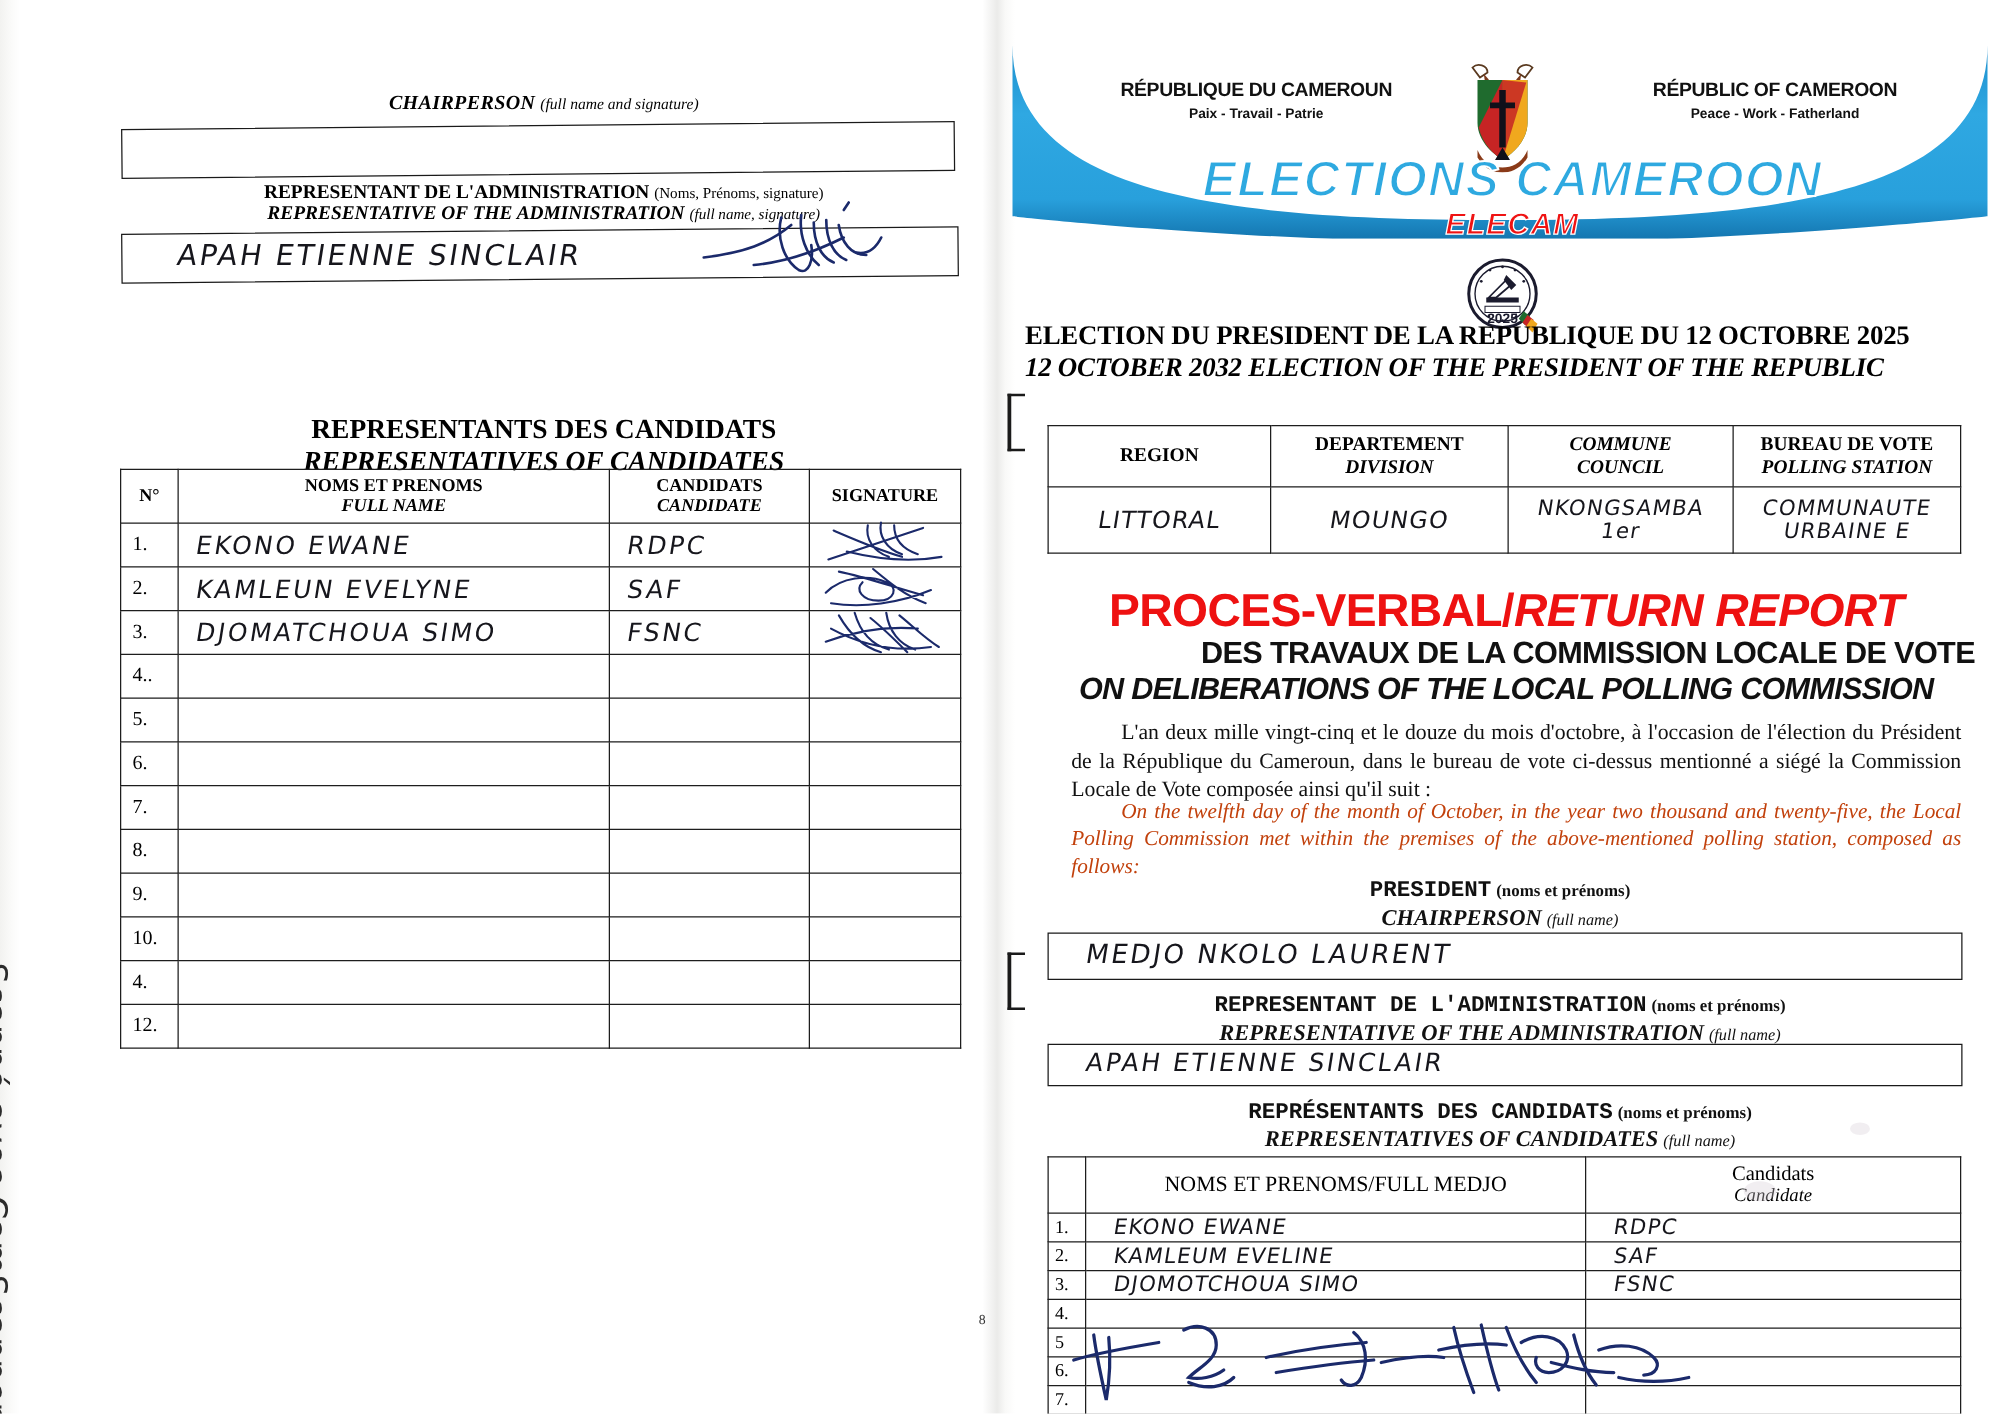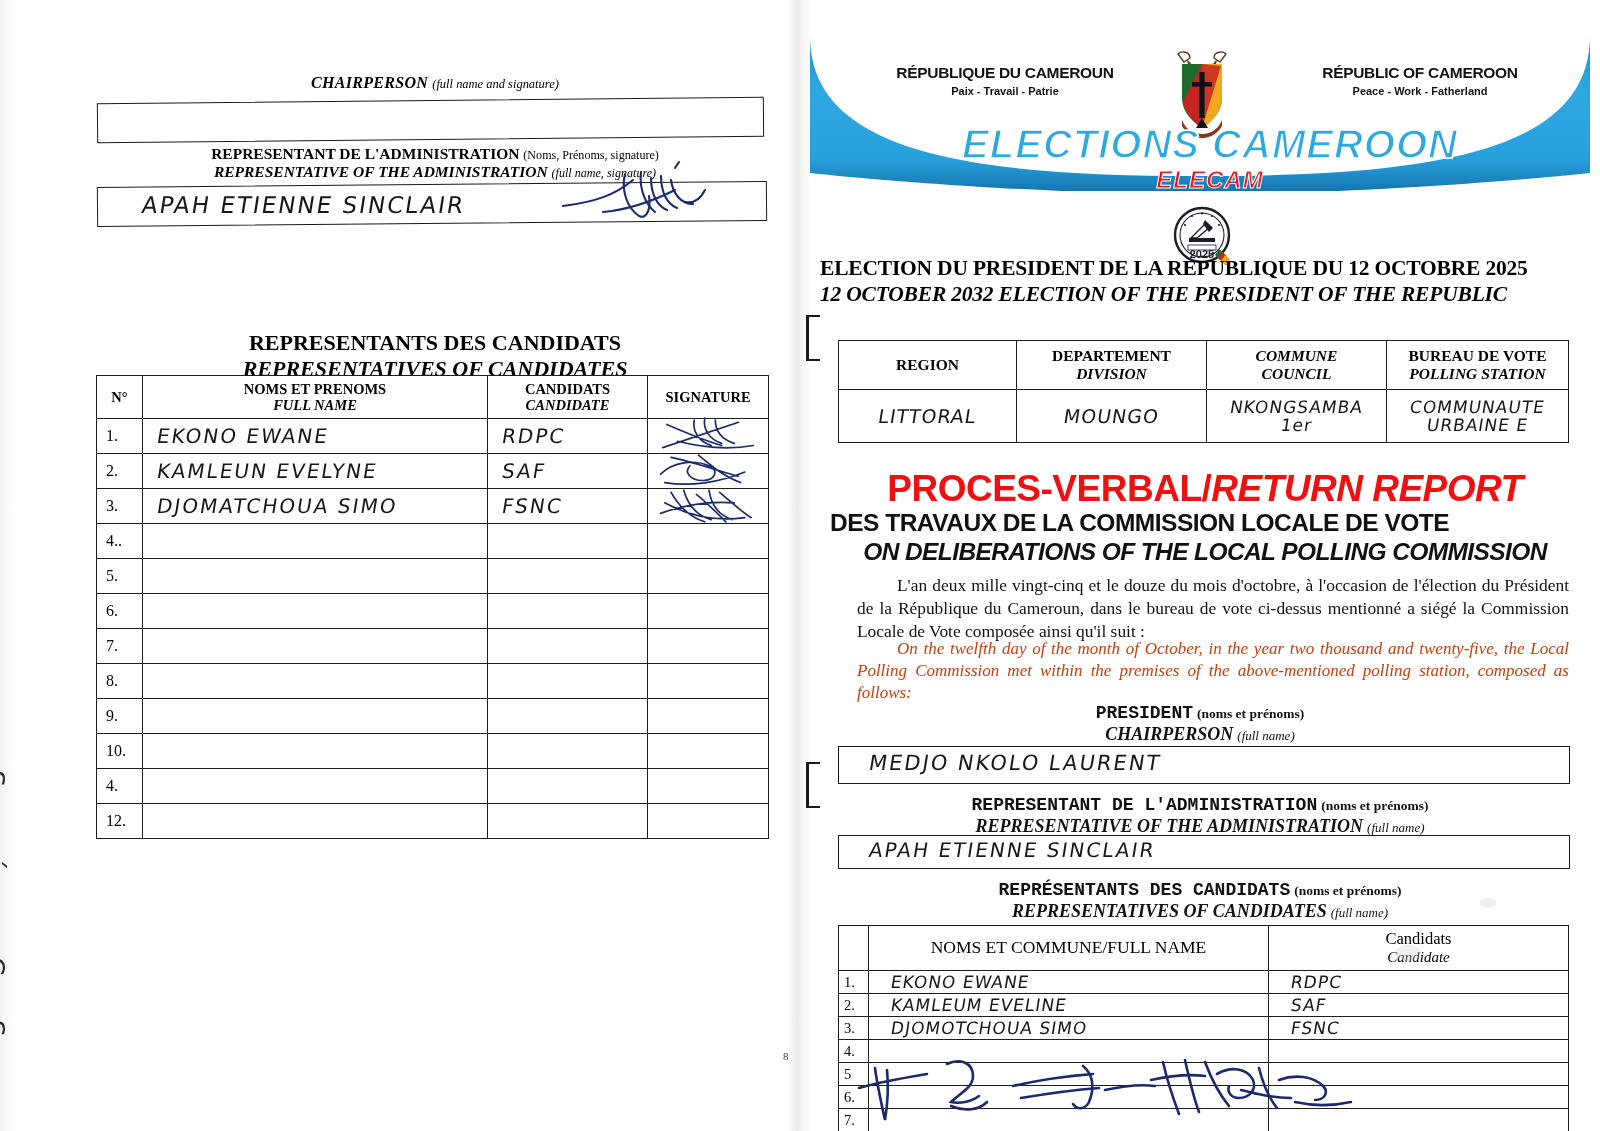--- a/index.html
+++ b/index.html
@@ -281,21 +281,21 @@
     font-size: 37px;
     color: #ee1111;
     letter-spacing: -0.5px;
     white-space: nowrap;
   }
   #pv-title .it { font-style: italic; }
   #pv-sub1 {
     position: absolute;
     left: 30px; top: 509px;
     width: 750px;
-    text-align: left;
+    text-align: right;
     font-family: "Liberation Sans", sans-serif;
     font-weight: bold;
     font-size: 24.5px;
     color: #111;
     letter-spacing: -0.5px;
   }
   #pv-sub2 {
     position: absolute;
     left: 30px; top: 538px;
     width: 750px;
@@ -726,21 +726,21 @@
     <div id="r-cand-table" style="top:925px">
       <table class="grid">
         <colgroup>
             <col style="width:30px">
             <col style="width:400px">
             <col style="width:300px">
           </colgroup>
         <thead>
           <tr>
             <th></th>
-            <th class="hdr-name">NOMS ET COMMUNE/FULL NAME</th>
+            <th class="hdr-name">NOMS ET PRENOMS/FULL MEDJO</th>
             <th>
               <span>Candidats</span>
               <span class="en">Candidate</span>
             </th>
           </tr>
         </thead>
         <tbody id="r-tbody">
             <tr>
               <td class="num">1.</td>
               <td><span class="hw">EKONO  EWANE</span></td>

